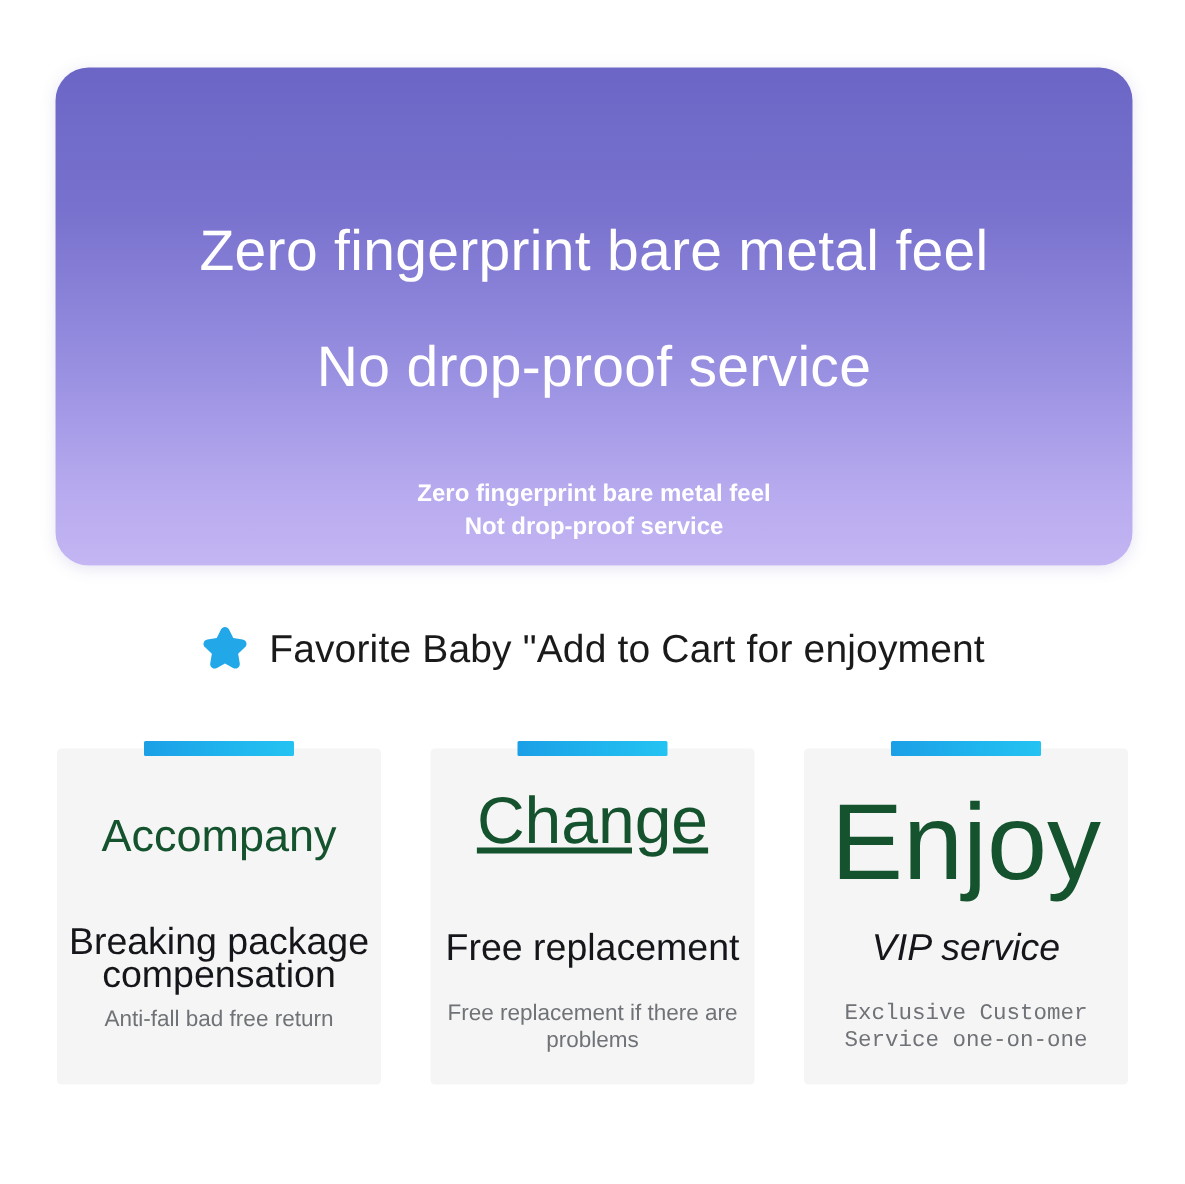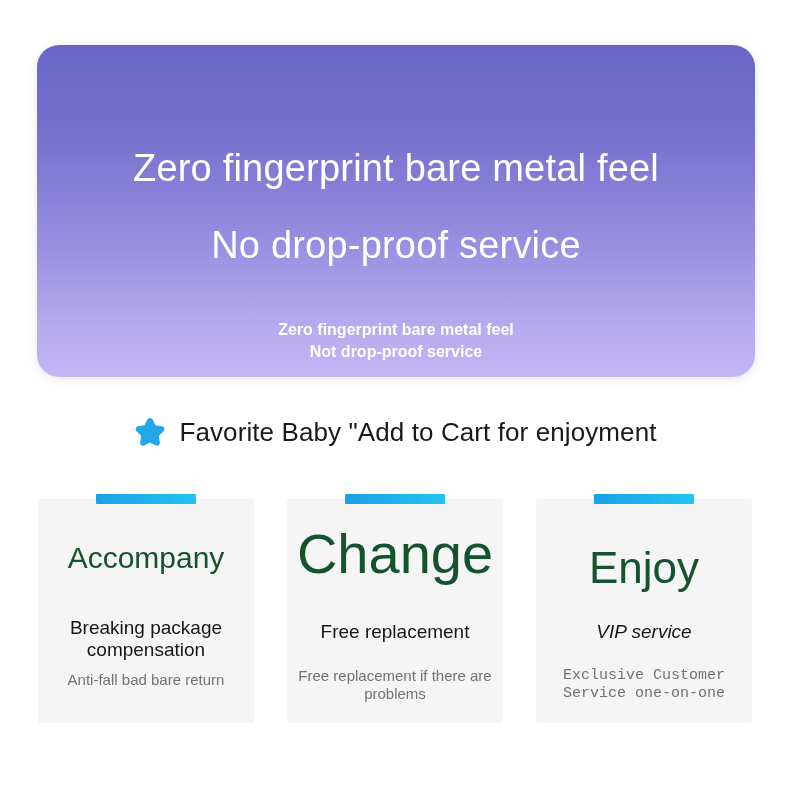--- a/index.html
+++ b/index.html
@@ -127,30 +127,30 @@
     position: absolute;
     left: 0;
     right: 0;
     text-align: center;
     color: #14532d;
     font-weight: 400;
     line-height: 1;
     white-space: nowrap;
   }
   .c1 .card-title { top: 44px; font-size: 30px; }
-  .c2 .card-title { top: 27px; font-size: 56px; }
-  .c3 .card-title { top: 27px; font-size: 44px; margin-top: 20px; }
+  .c2 .card-title { top: 27px; font-size: 44px; text-decoration: underline; }
+  .c3 .card-title { top: 27px; font-size: 72px; }
 
   .card-main {
     position: absolute;
     left: 6px;
     right: 6px;
     text-align: center;
     color: #15161a;
-    font-size: 19px;
+    font-size: 25px;
     line-height: 22px;
   }
   .c1 .card-main { top: 118px; }
   .c2 .card-main { top: 122px; }
   .c3 .card-main { top: 122px; font-style: italic; }
 
   .card-note {
     position: absolute;
     left: 2px;
     right: 2px;
@@ -181,21 +181,21 @@
   </svg>
   <span class="fav-text">Favorite Baby "Add to Cart for enjoyment</span>
 </div>
 
 <div class="cards">
 
   <div class="card c1">
     <div class="card-bar"></div>
     <div class="card-title">Accompany</div>
     <div class="card-main">Breaking package compensation</div>
-    <div class="card-note">Anti-fall bad bare return</div>
+    <div class="card-note">Anti-fall bad free return</div>
   </div>
 
   <div class="card c2">
     <div class="card-bar"></div>
     <div class="card-title">Change</div>
     <div class="card-main">Free replacement</div>
     <div class="card-note">Free replacement if there are problems</div>
   </div>
 
   <div class="card c3">

